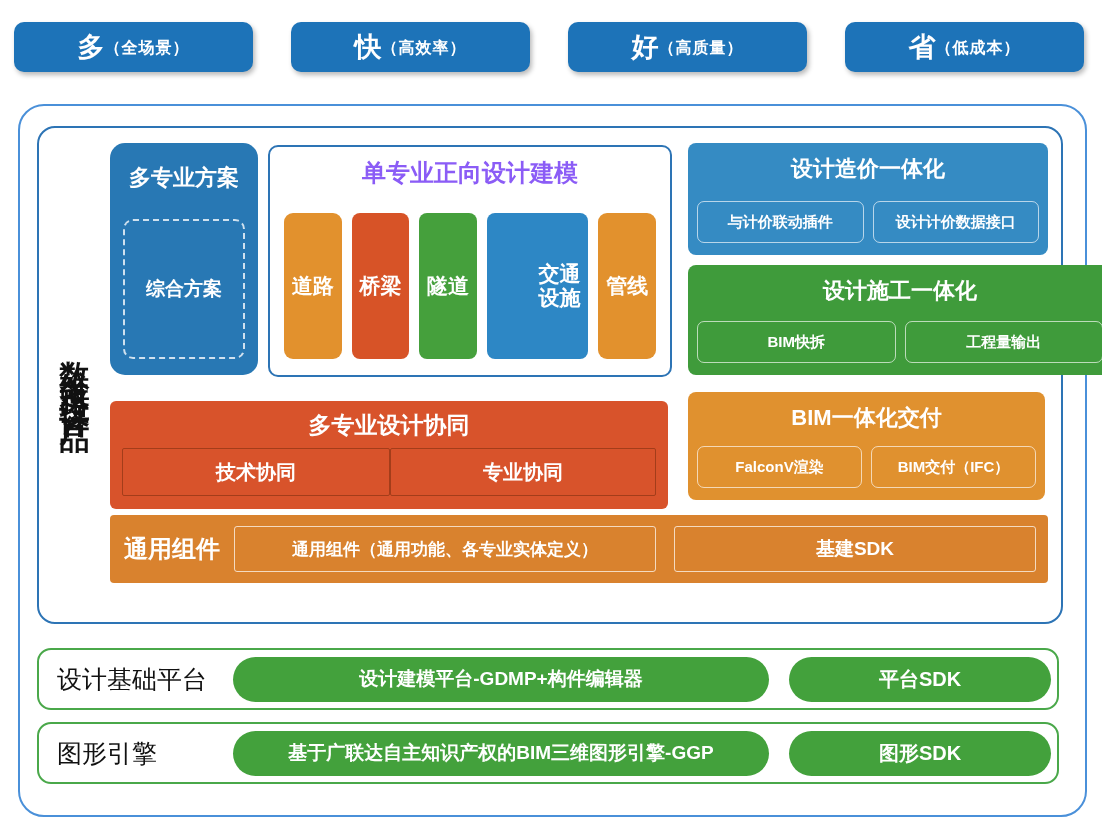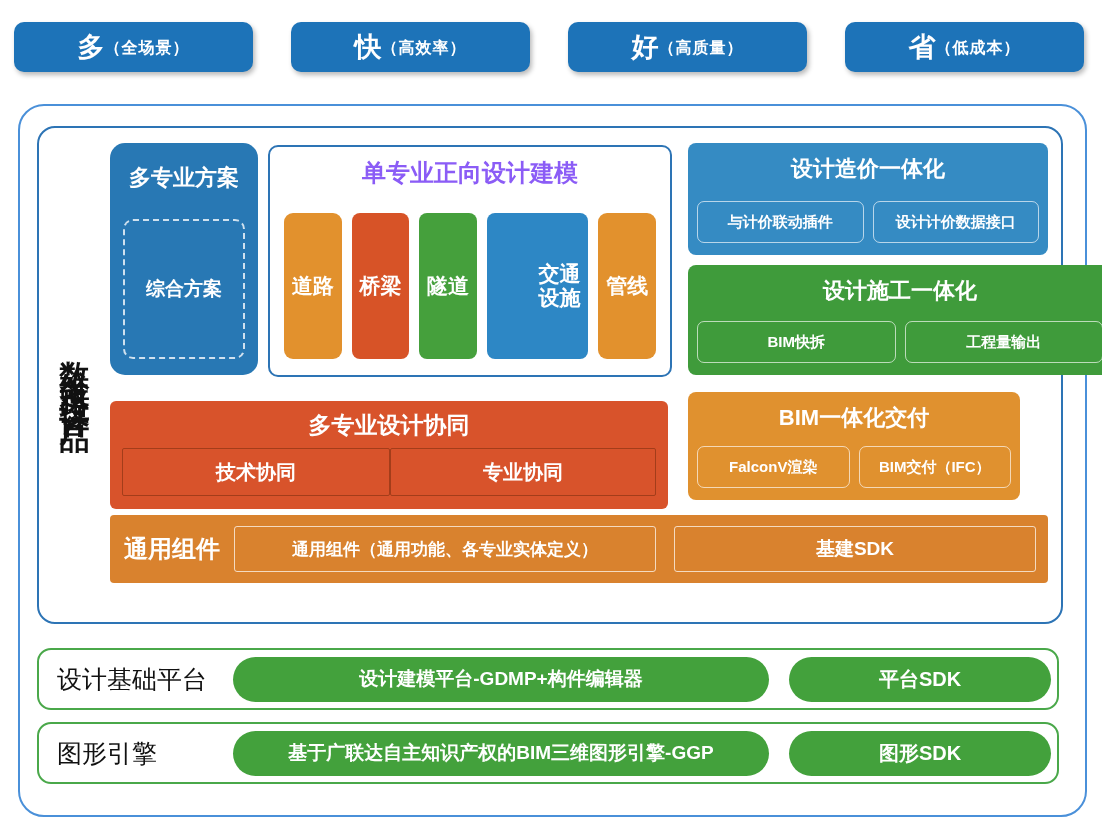--- a/index.html
+++ b/index.html
@@ -68,21 +68,21 @@
   
   .panel{position:absolute;border-radius:8px;color:#fff;}
   .panel .blk-title{text-align:center;font-size:22px;font-weight:bold;margin-top:11px;}
   .panel .item-row{position:absolute;left:9px;right:9px;bottom:12px;height:42px;display:flex;gap:9px;}
   .panel .sub-box{
     flex:1;border:1px solid rgba(255,255,255,0.65);border-radius:7px;
     display:flex;align-items:center;justify-content:center;font-size:15px;font-weight:bold;
   }
   .cost-integration{left:688px;top:143px;width:360px;height:112px;background:#358bc3;}
   .construction-integration{left:688px;top:265px;width:424px;height:110px;background:#3f9b3b;}
-  .bim-delivery{left:688px;top:392px;width:332px;height:108px;background:#e0912f;}
+  .bim-delivery{left:688px;top:392px;width:357px;height:108px;background:#e0912f;}
 
   
   .collaboration{
     position:absolute;left:110px;top:392px;width:558px;height:108px;
     background:#d8532b;border-radius:6px;color:#fff;margin-top:9px;
   }
   .collaboration .blk-title{text-align:center;font-size:23px;font-weight:bold;margin-top:9px;}
   .collaboration .item-row{position:absolute;left:12px;right:12px;bottom:13px;height:48px;display:flex;}
   .collaboration .sub-box{
     border:1px solid #a33d1a;border-radius:2px;display:flex;align-items:center;justify-content:center;

